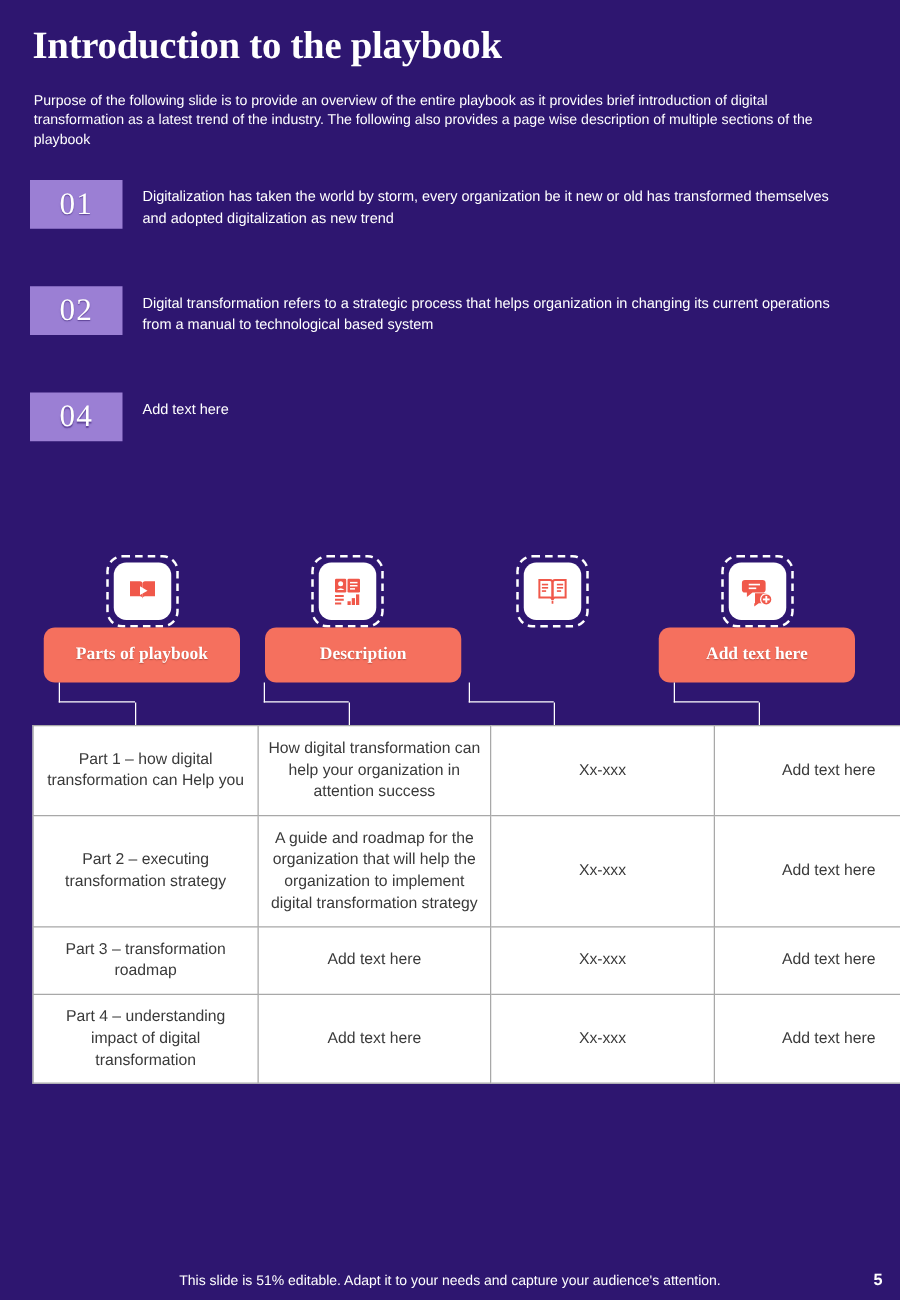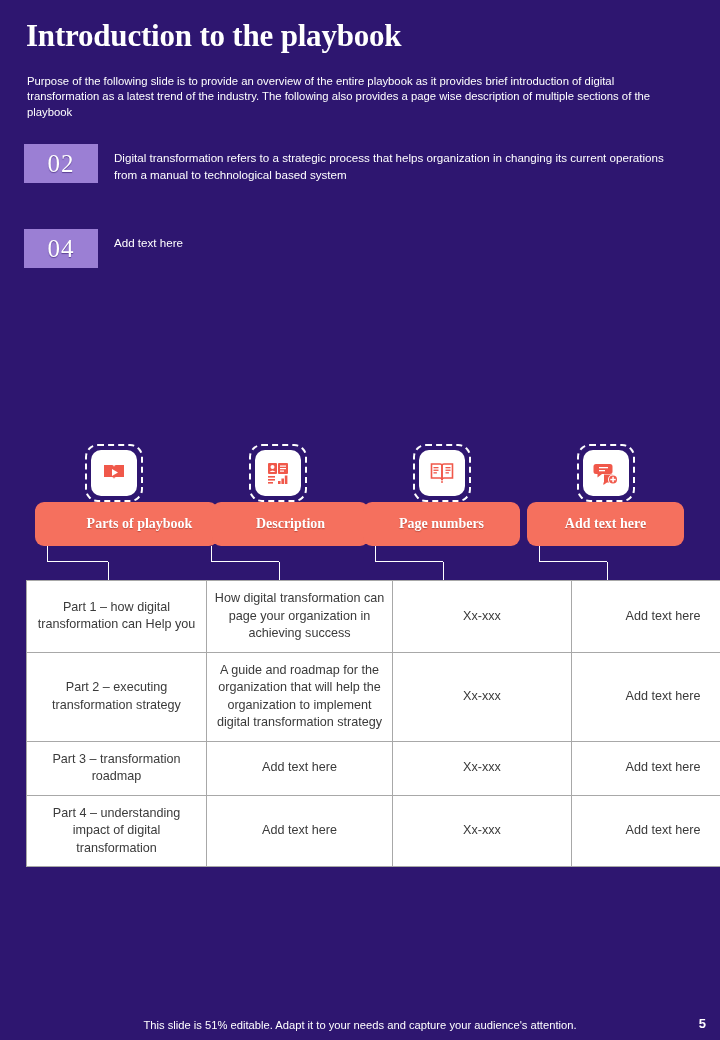--- a/index.html
+++ b/index.html
@@ -185,20 +185,26 @@
   }
 </style>
 </head>
 <body>
 
 <div class="slide-title">Introduction to the playbook</div>
 <div class="slide-subtitle">Purpose of the following slide is to provide an overview of the entire playbook as it provides brief introduction of digital transformation as a latest trend of the industry. The following also provides a page wise description of multiple sections of the playbook</div>
 
 <div class="points">
 
+  <div class="point-row">
+    <div class="num-chip">
+      <span>01</span>
+    </div>
+    <div class="point-text">Digitalization has taken the world by storm, every organization be it new or old has transformed themselves and adopted digitalization as new trend</div>
+  </div>
 
   <div class="point-row">
     <div class="num-chip">
       <span>02</span>
     </div>
     <div class="point-text">Digital transformation refers to a strategic process that helps organization in changing its current operations from a manual to technological based system</div>
   </div>
 
 
   <div class="point-row">
@@ -214,21 +220,21 @@
 
   <div class="icon-frame" style="left:85px;">
     <div class="icon-tile">
       <svg width="26" height="26" viewBox="0 0 26 26">
         <path d="M3 5 h8 a2 2 0 0 1 2 2 v12 a2 2 0 0 0 -2 -2 h-8 z" fill="#f0584a"></path>
         <path d="M23 5 h-8 a2 2 0 0 0 -2 2 v12 a2 2 0 0 1 2 -2 h8 z" fill="#f0584a"></path>
         <path d="M11 9 l6 3.5 l-6 3.5 z" fill="#ffffff"></path>
       </svg>
     </div>
   </div>
-  <div class="badge" style="left:35px;padding-left:26px;">
+  <div class="badge" style="left:35px;">
     <span class="badge-label">Parts of playbook</span>
   </div>
 
   <div class="icon-frame" style="left:249px;">
     <div class="icon-tile">
       <svg width="26" height="26" viewBox="0 0 26 26">
         <rect x="3" y="3" width="9" height="11" rx="1" fill="#f0584a"></rect>
         <circle cx="7.5" cy="7" r="2" fill="#ffffff"></circle>
         <path d="M4.5 12 q3 -3 6 0 z" fill="#ffffff"></path>
         <rect x="13" y="3" width="10" height="11" rx="1" fill="#f0584a"></rect>
@@ -256,23 +262,20 @@
         <rect x="4.5" y="7" width="5" height="1.3" fill="#f0584a"></rect>
         <rect x="4.5" y="9.6" width="5" height="1.3" fill="#f0584a"></rect>
         <rect x="4.5" y="12.2" width="3.4" height="1.3" fill="#f0584a"></rect>
         <rect x="16.5" y="7" width="5" height="1.3" fill="#f0584a"></rect>
         <rect x="16.5" y="9.6" width="5" height="1.3" fill="#f0584a"></rect>
         <rect x="16.5" y="12.2" width="3.4" height="1.3" fill="#f0584a"></rect>
         <rect x="12.3" y="20.5" width="1.4" height="2.5" fill="#f0584a"></rect>
       </svg>
     </div>
   </div>
-  <div class="badge" style="left:363px;">
-    <span class="badge-label">Page numbers</span>
-  </div>
 
   <div class="icon-frame" style="left:577px;">
     <div class="icon-tile">
       <svg width="26" height="26" viewBox="0 0 26 26">
         <path d="M3 4 h14 a2.5 2.5 0 0 1 2.5 2.5 v5 a2.5 2.5 0 0 1 -2.5 2.5 h-8 l-4.5 3.5 v-3.5 h-1.5 a2.5 2.5 0 0 1 -2.5 -2.5 v-5 a2.5 2.5 0 0 1 2.5 -2.5 z" fill="#f0584a"></path>
         <rect x="6" y="7" width="9" height="1.3" fill="#ffffff"></rect>
         <rect x="6" y="10" width="6" height="1.3" fill="#ffffff"></rect>
         <path d="M11 14.5 h8 a2.2 2.2 0 0 1 2.2 2.2 v3.6 a2.2 2.2 0 0 1 -2.2 2.2 h-5 l-3.6 2.6 v-2.6 h0.6 a2.2 2.2 0 0 1 0 0 z" fill="#f0584a"></path>
         <circle cx="20" cy="19.5" r="5" fill="#ffffff"></circle>
         <circle cx="20" cy="19.5" r="4" fill="#f0584a"></circle>
@@ -296,21 +299,21 @@
 
   <div class="connector" style="left:539px; top:102px; width:68px;  height:16px;"></div>
   <div class="connector-down" style="left:607px; top:118px; height:18px;"></div>
 
 </div>
 
 <table class="tbl">
   <tbody>
     <tr>
       <td class="c0">Part 1 – how digital transformation can Help you</td>
-      <td class="c1">How digital transformation can page your organization in achieving success</td>
+      <td class="c1">How digital transformation can help your organization in attention success</td>
       <td class="c2">Xx-xxx</td>
       <td class="c3">Add text here</td>
     </tr>
     <tr>
       <td class="c0">Part 2 – executing transformation strategy</td>
       <td class="c1">A guide and roadmap for the organization that will help the organization to implement digital transformation strategy</td>
       <td class="c2">Xx-xxx</td>
       <td class="c3">Add text here</td>
     </tr>
     <tr>

